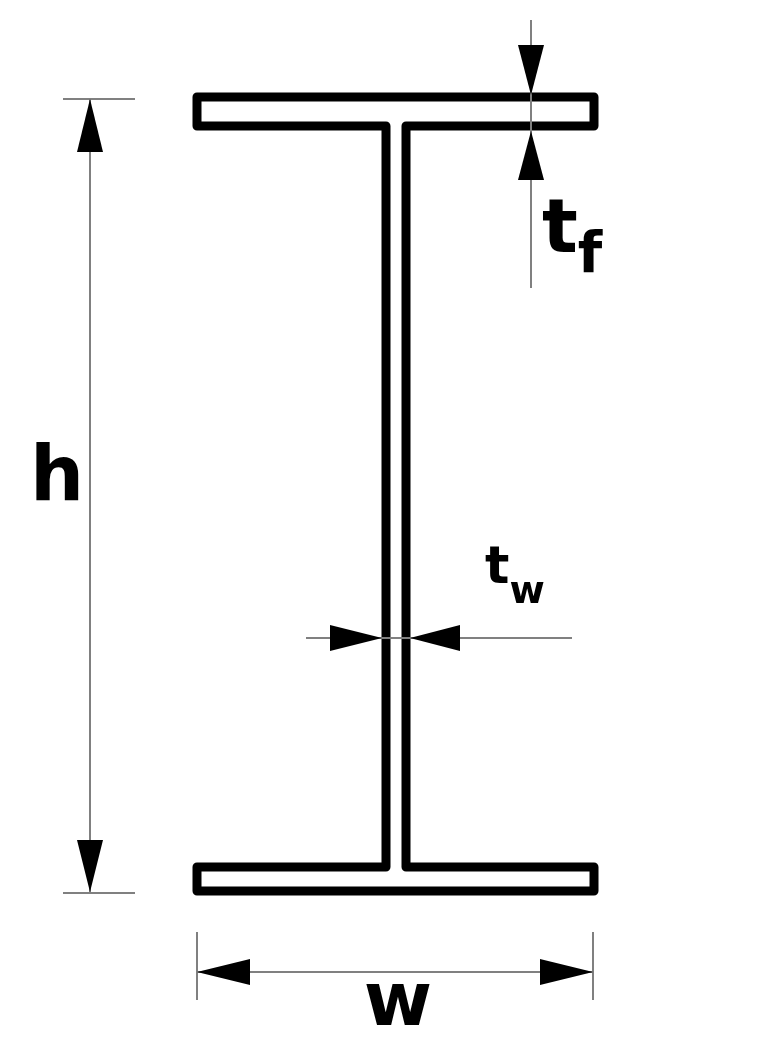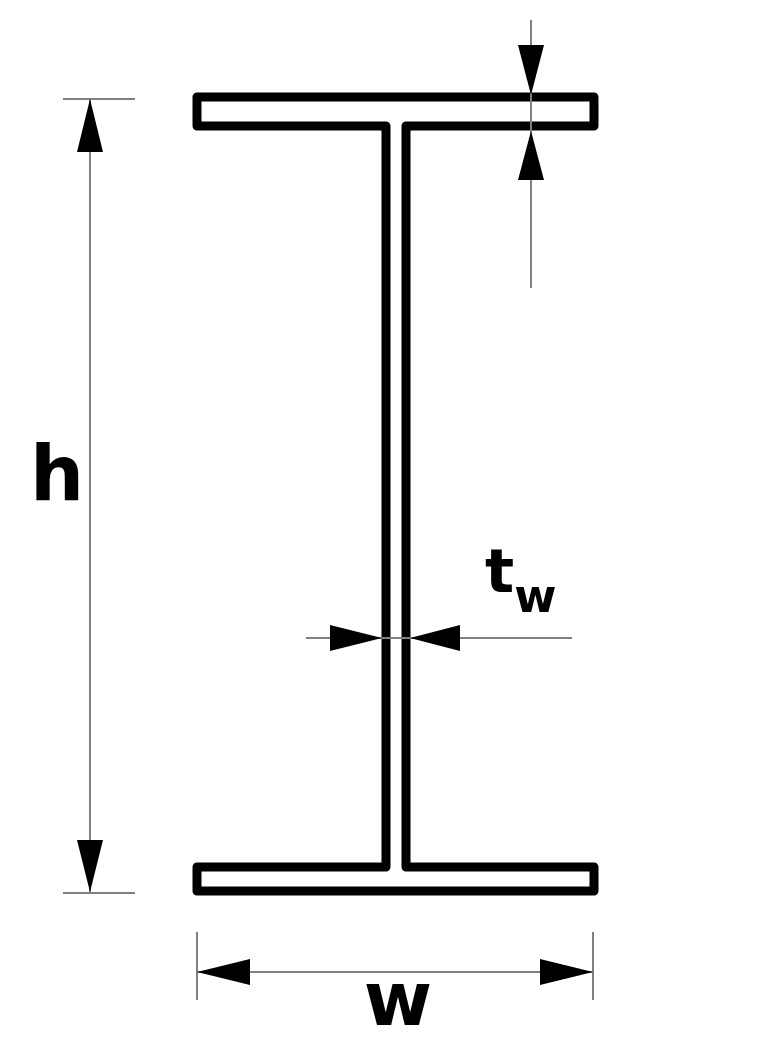--- a/index.html
+++ b/index.html
@@ -38,21 +38,21 @@
     position: absolute;
     color: var(--ink);
     font-weight: bold;
     line-height: 1;
     white-space: nowrap;
     user-select: none;
   }
   .label-h  { left: 30px;  top: 436px; font-size: 76px; }
   .label-w  { left: 398px; top: 962px; font-size: 74px; transform: translateX(-50%); }
   .label-tf { left: 542px; top: 189px; font-size: 75px; }
-  .label-tw { left: 485px; top: 540px; font-size: 61px; text-align: right; }
+  .label-tw { left: 485px; top: 540px; font-size: 51px; text-align: right; }
   .sub {
     font-size: 0.75em;
     vertical-align: -20px;
     line-height: 0;
   }
 </style>
 </head>
 <body>
 
 <div class="stage">
@@ -87,16 +87,17 @@
       <line class="thinline" x1="306" y1="638" x2="572" y2="638"></line>
       <polygon class="arrowhead" points="382,638 330,625 330,651"></polygon>
       <polygon class="arrowhead" points="410,638 460,625 460,651"></polygon>
     </g>
   </svg>
 
   <div class="dim-label label-h">h</div>
 
   <div class="dim-label label-w">w</div>
 
+  <div class="dim-label label-tf"><span>t</span><span class="sub">f</span></div>
 
   <div class="dim-label label-tw"><span>t</span><span class="sub">w</span></div>
 
 </div>
 
 </body></html>

